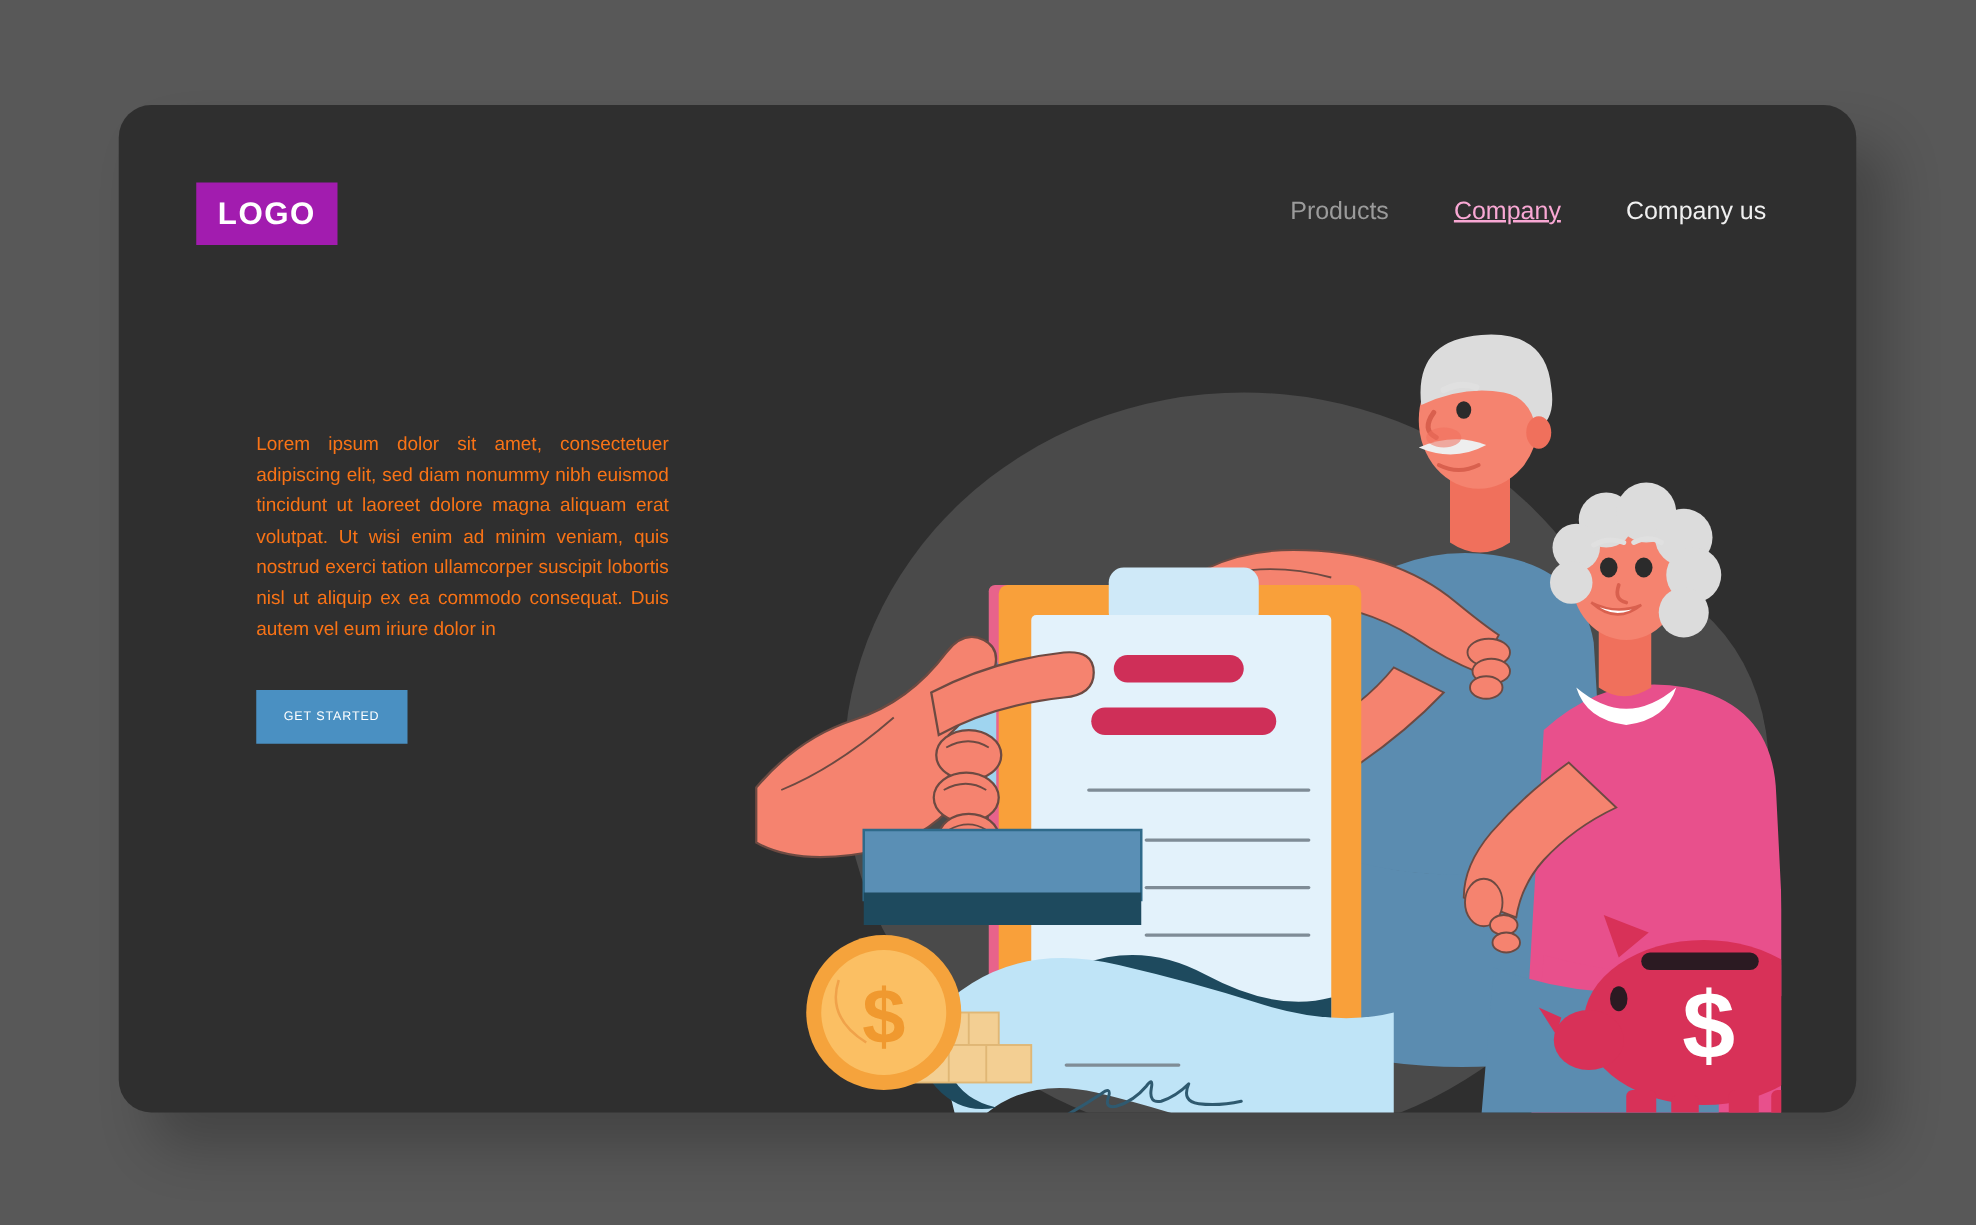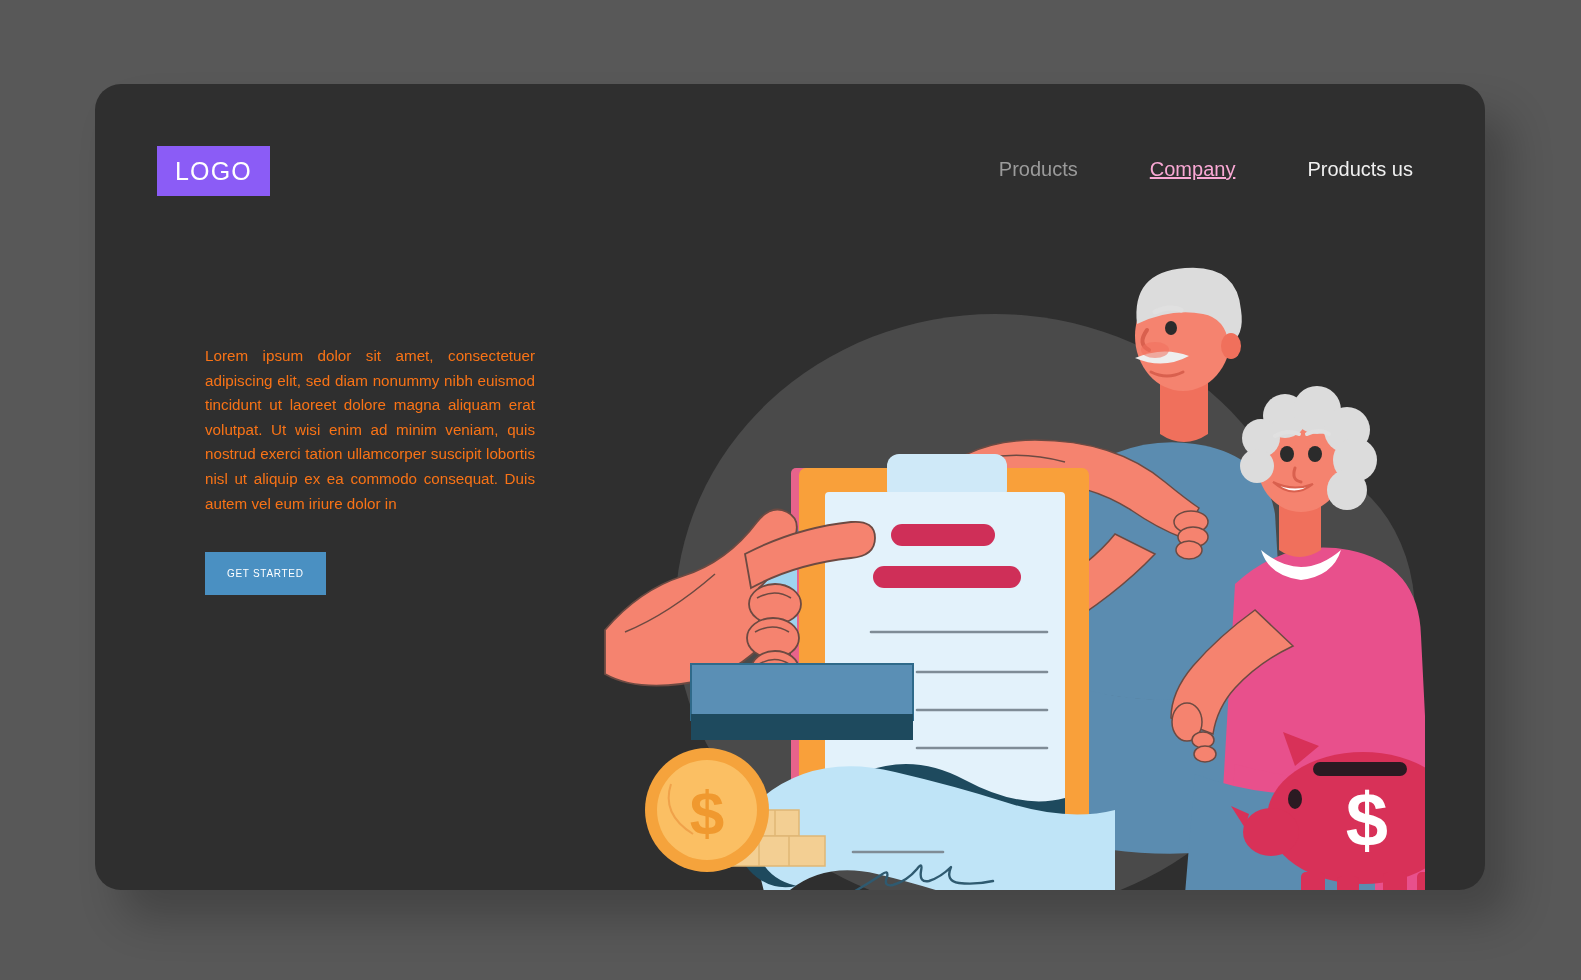--- a/index.html
+++ b/index.html
@@ -32,37 +32,37 @@
     overflow: hidden;
   }
 
   
   .logo {
     position: absolute;
     left: 62px;
     top: 62px;
     width: 113px;
     height: 50px;
-    background: #8b5cf6;
+    background: #a21caf;
     display: flex;
     align-items: center;
     justify-content: center;
     color: #ffffff;
     font-size: 25px;
-    font-weight: normal;
+    font-weight: bold;
     letter-spacing: 1.2px;
   }
 
   .nav {
     position: absolute;
     right: 72px;
     top: 74px;
     display: flex;
     align-items: center;
-    gap: 72px;
+    gap: 52px;
   }
   .nav-item {
     font-size: 20px;
     color: #9b9b9b;
     white-space: nowrap;
     cursor: pointer;
   }
   .nav-item.dim { color: #f9a8d4; text-decoration: underline; }
   .nav-item.active { color: #f0f0f0; }
 
@@ -121,21 +121,21 @@
 <div class="page">
   <div class="card">
 
     <div class="logo">
       <span>LOGO</span>
     </div>
 
     <nav class="nav">
       <span class="nav-item">Products</span>
       <span class="nav-item dim">Company</span>
-      <span class="nav-item active">Products us</span>
+      <span class="nav-item active">Company us</span>
     </nav>
 
     <div class="hero">
       <p class="hero-body">Lorem ipsum dolor sit amet, consectetuer adipiscing elit, sed diam nonummy nibh euismod tincidunt ut laoreet dolore magna aliquam erat volutpat. Ut wisi enim ad minim veniam, quis nostrud exerci tation ullamcorper suscipit lobortis nisl ut aliquip ex ea commodo consequat. Duis autem vel eum iriure dolor in</p>
       <button class="cta">GET STARTED</button>
     </div>
 
     <div class="illo">
       <svg width="830" height="640" viewBox="0 0 830 640" xmlns="http://www.w3.org/2000/svg">
         <defs>

